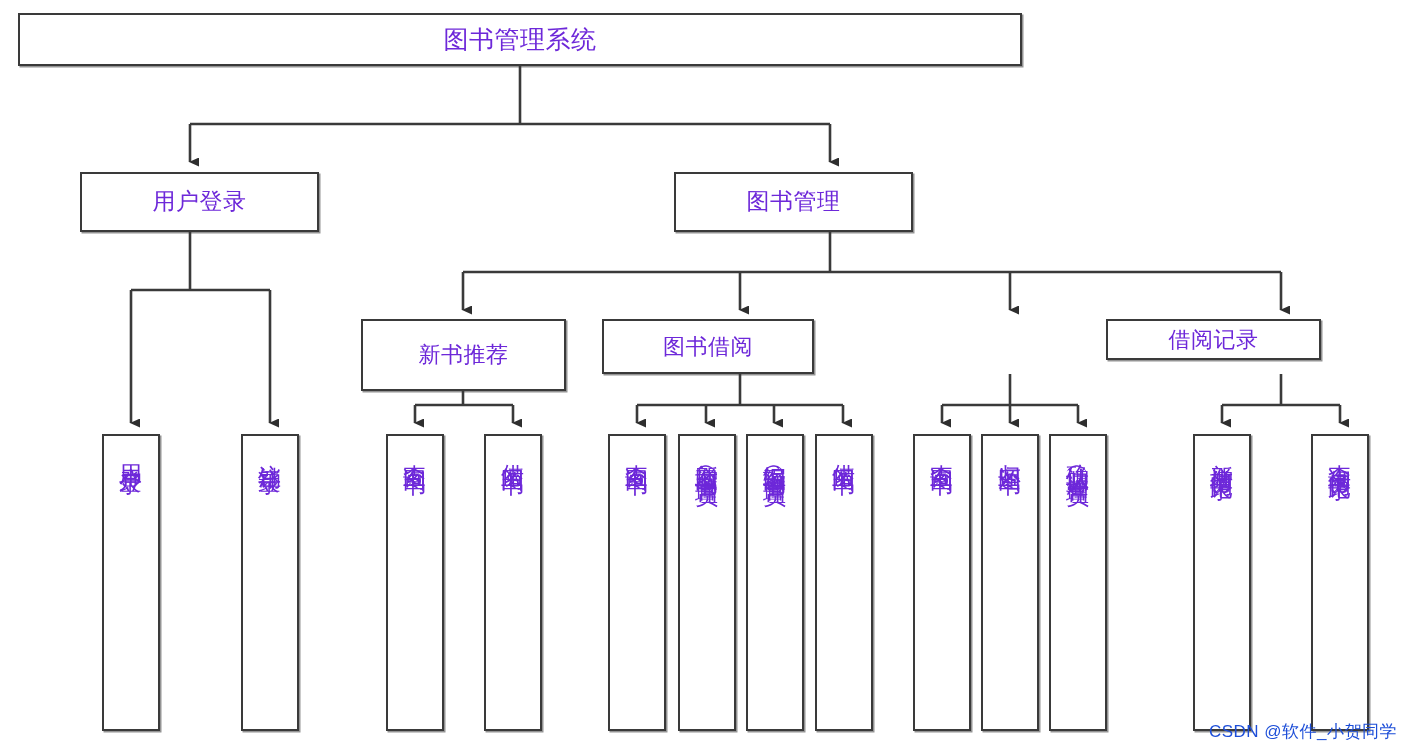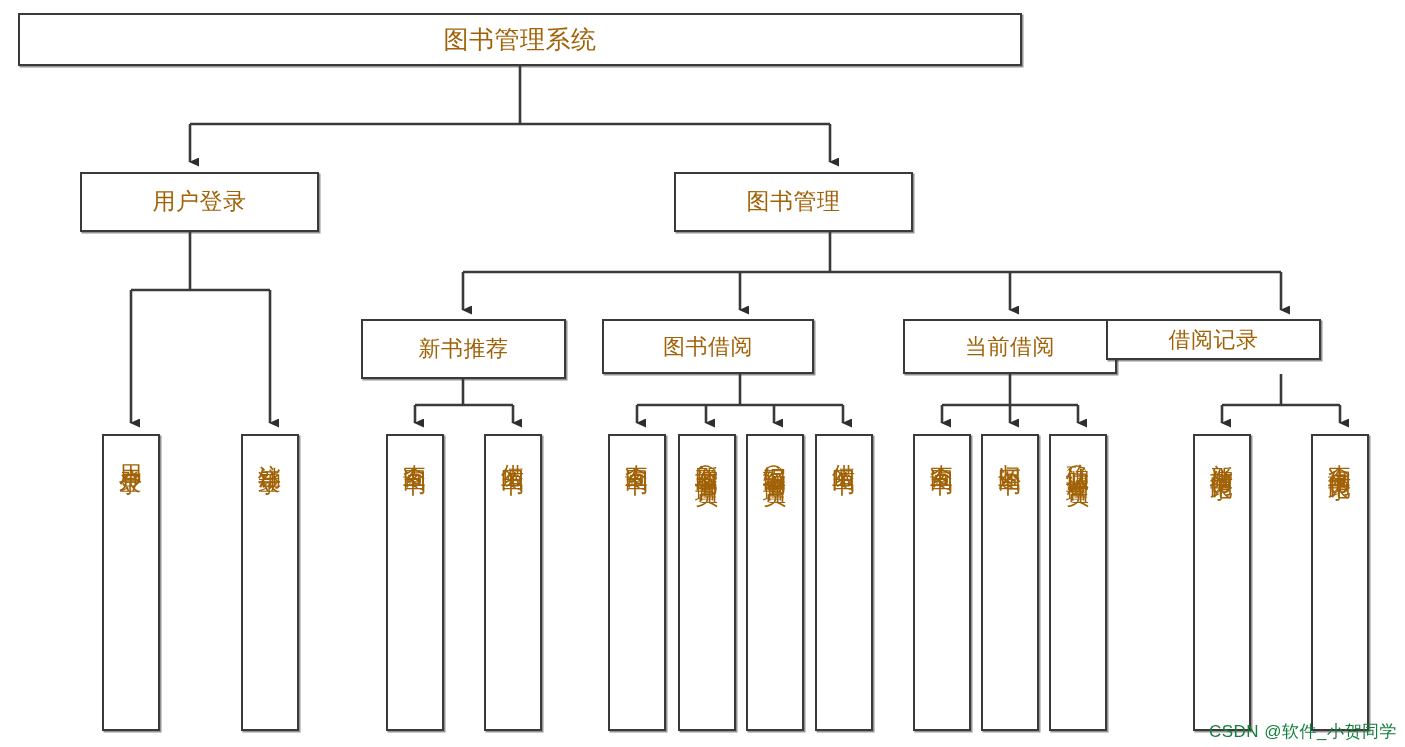--- a/index.html
+++ b/index.html
@@ -23,21 +23,21 @@
     height: 747px;
     pointer-events: none;
   }
   .node {
     position: absolute;
     border: 2px solid #3a3a3a;
     background: #ffffff;
     display: flex;
     align-items: center;
     justify-content: center;
-    color: #a16207;
+    color: #6d28d9;
     box-shadow: 1.5px 1.5px 0 0 rgba(60,60,60,0.55);
   }
   .node .label {
     text-align: center;
     line-height: 1.18;
     letter-spacing: 0.5px;
     white-space: nowrap;
   }
   .node.root .label { font-size: 25px; }
   .node.l2 .label  { font-size: 23px; }
@@ -52,21 +52,21 @@
     font-size: 23px;
     letter-spacing: 3px;
     line-height: 1.05;
     white-space: nowrap;
   }
   #watermark {
     position: absolute;
     right: 8px;
     bottom: 4px;
     font-size: 17px;
-    color: #15803d;
+    color: #1d4ed8;
     letter-spacing: 0.5px;
     white-space: nowrap;
     font-family: "Liberation Sans", "DejaVu Sans", sans-serif;
   }
 </style>
 </head>
 <body>
 
 <div id="canvas">
 
@@ -124,28 +124,25 @@
     <span class="label">图书管理系统</span>
   </div>
 
   <div class="node l2" style="left:80px; top:172px; width:239px; height:60px;">
     <span class="label">用户登录</span>
   </div>
   <div class="node l2" style="left:674px; top:172px; width:239px; height:60px;">
     <span class="label">图书管理</span>
   </div>
 
-  <div class="node l3" style="left:361px; top:319px; width:205px; height:60px;">
+  <div class="node l3" style="left:361px; top:319px; width:205px; height:72px;">
     <span class="label">新书推荐</span>
   </div>
   <div class="node l3" style="left:602px; top:319px; width:212px; height:55px;">
     <span class="label">图书借阅</span>
-  </div>
-  <div class="node l3" style="left:903px; top:319px; width:214px; height:55px;">
-    <span class="label">当前借阅</span>
   </div>
   <div class="node l3" style="left:1106px; top:319px; width:215px; height:41px;">
     <span class="label">借阅记录</span>
   </div>
 
   <div class="node leaf" style="left:102px; top:434px; width:58px; height:297px;">
     <span class="label">用户登录</span>
   </div>
   <div class="node leaf" style="left:241px; top:434px; width:58px; height:297px;">
     <span class="label">注销登录</span>

